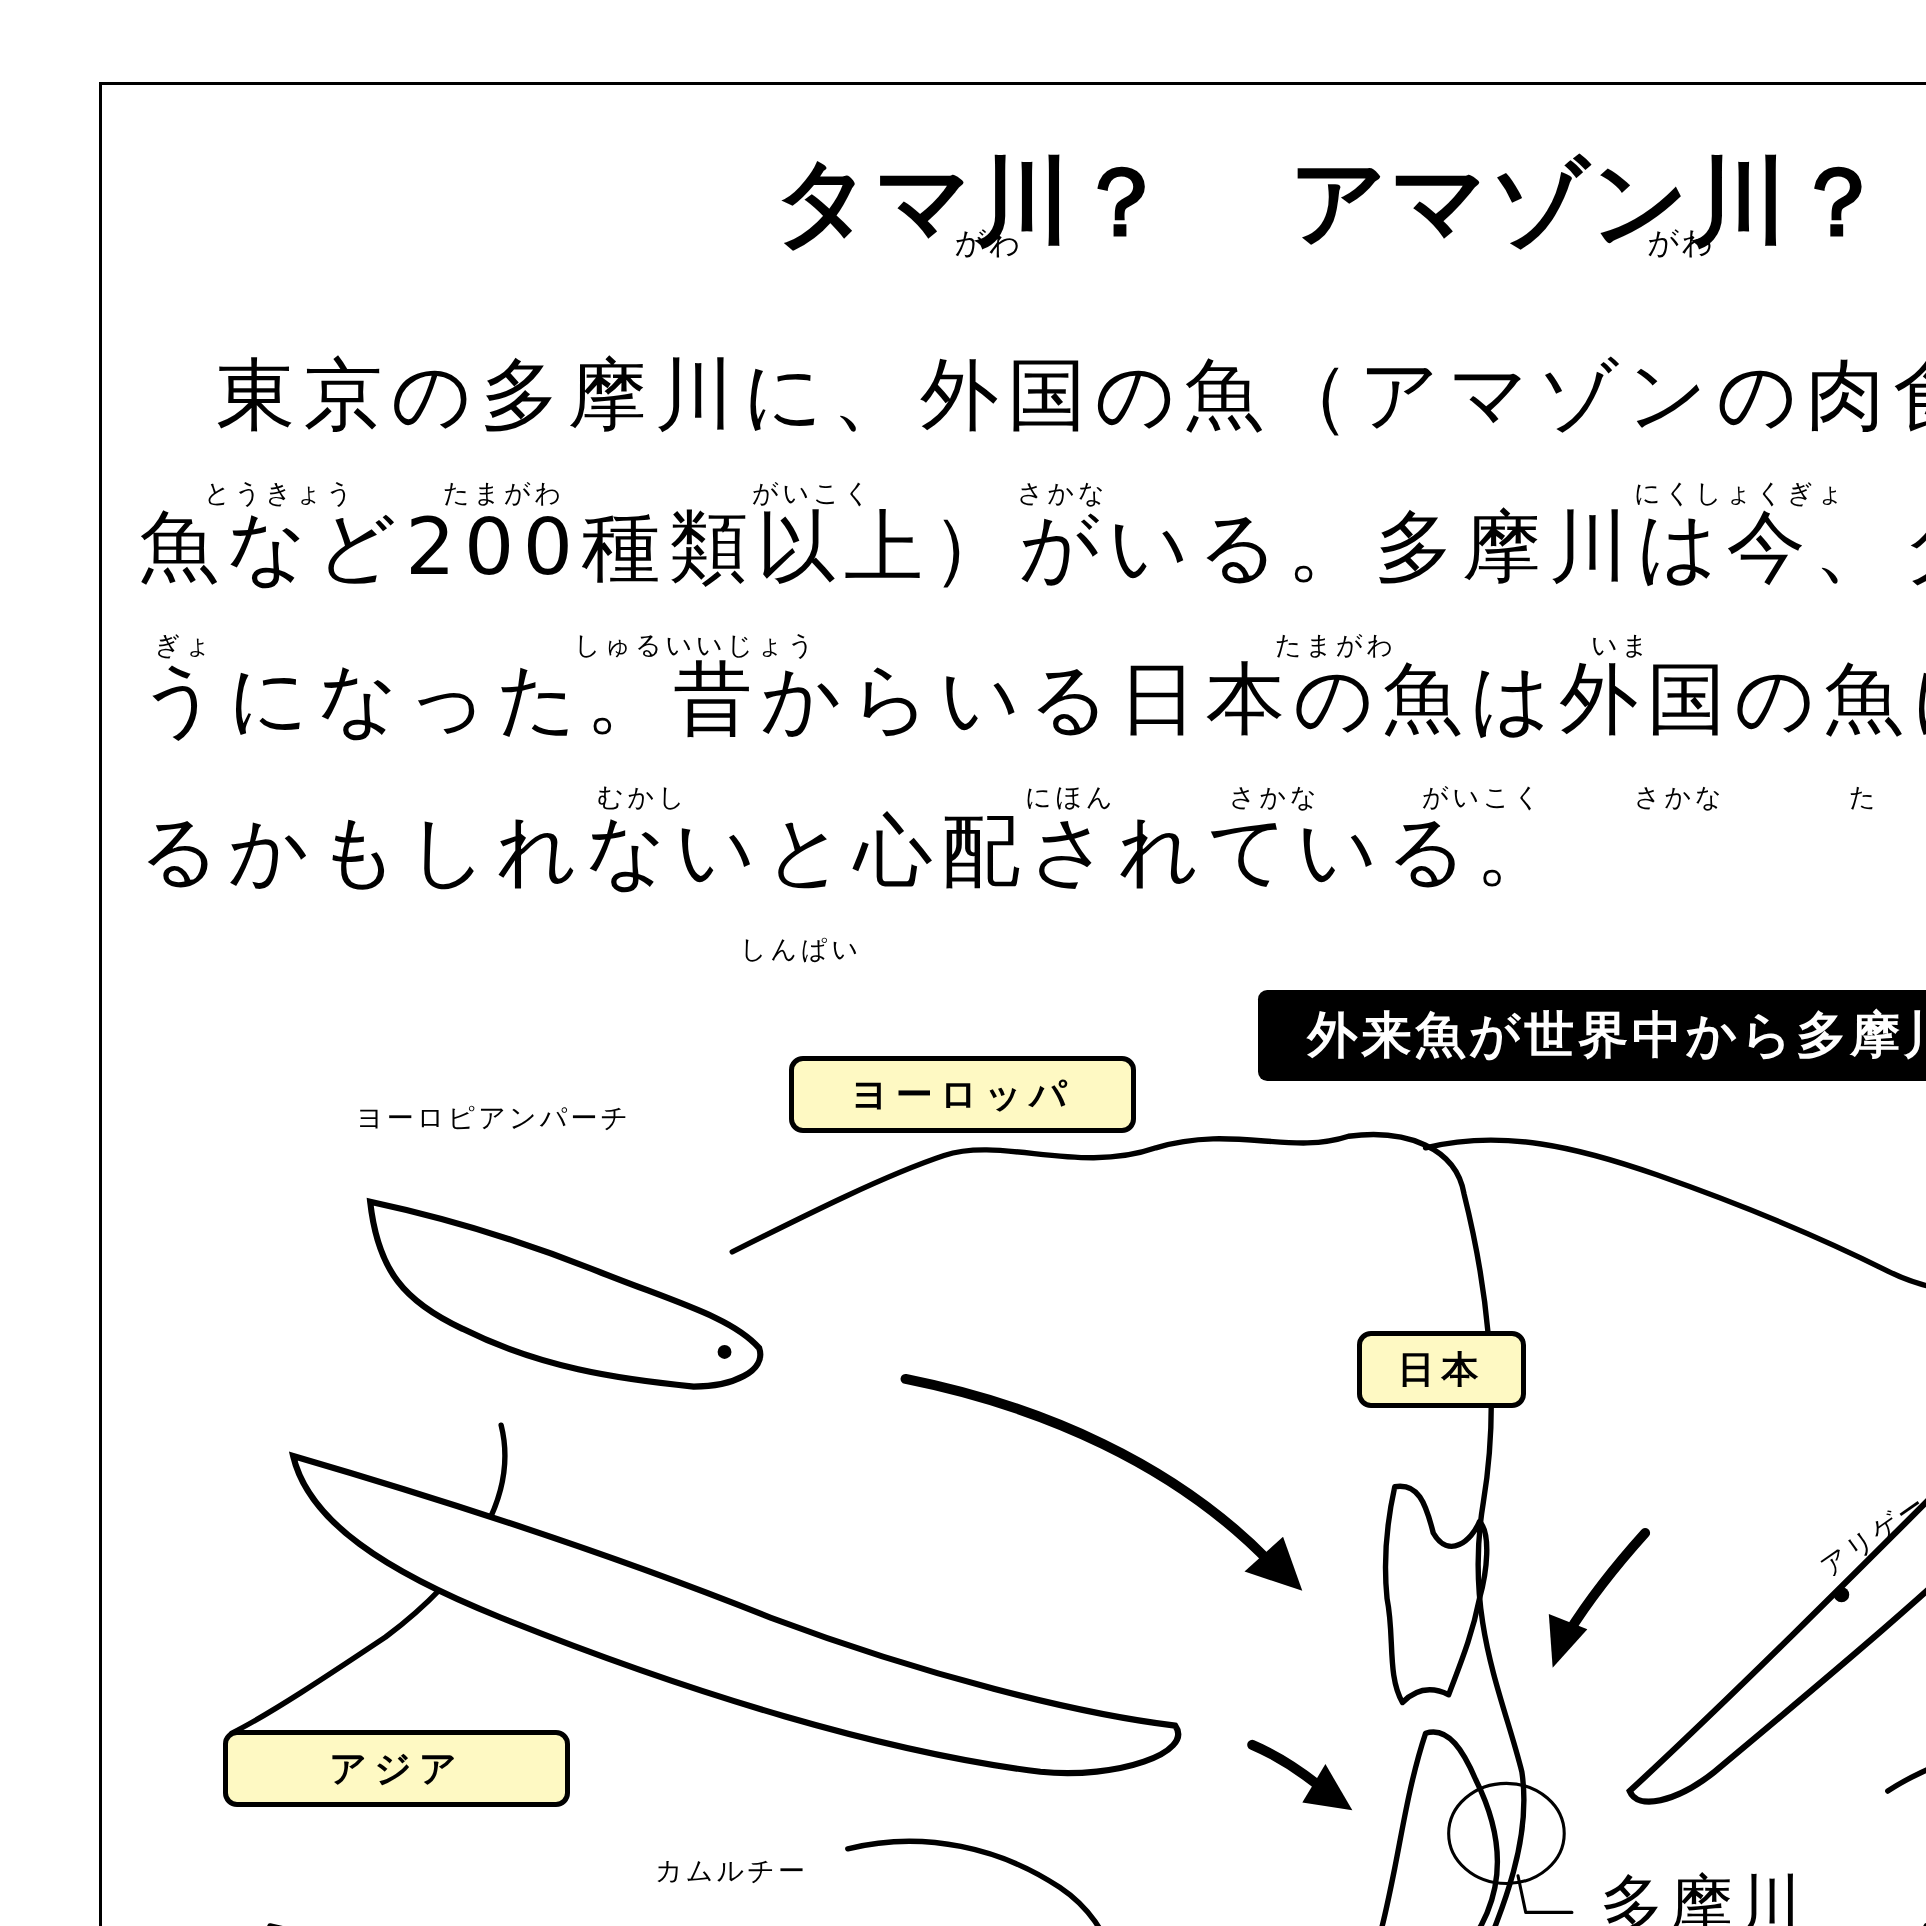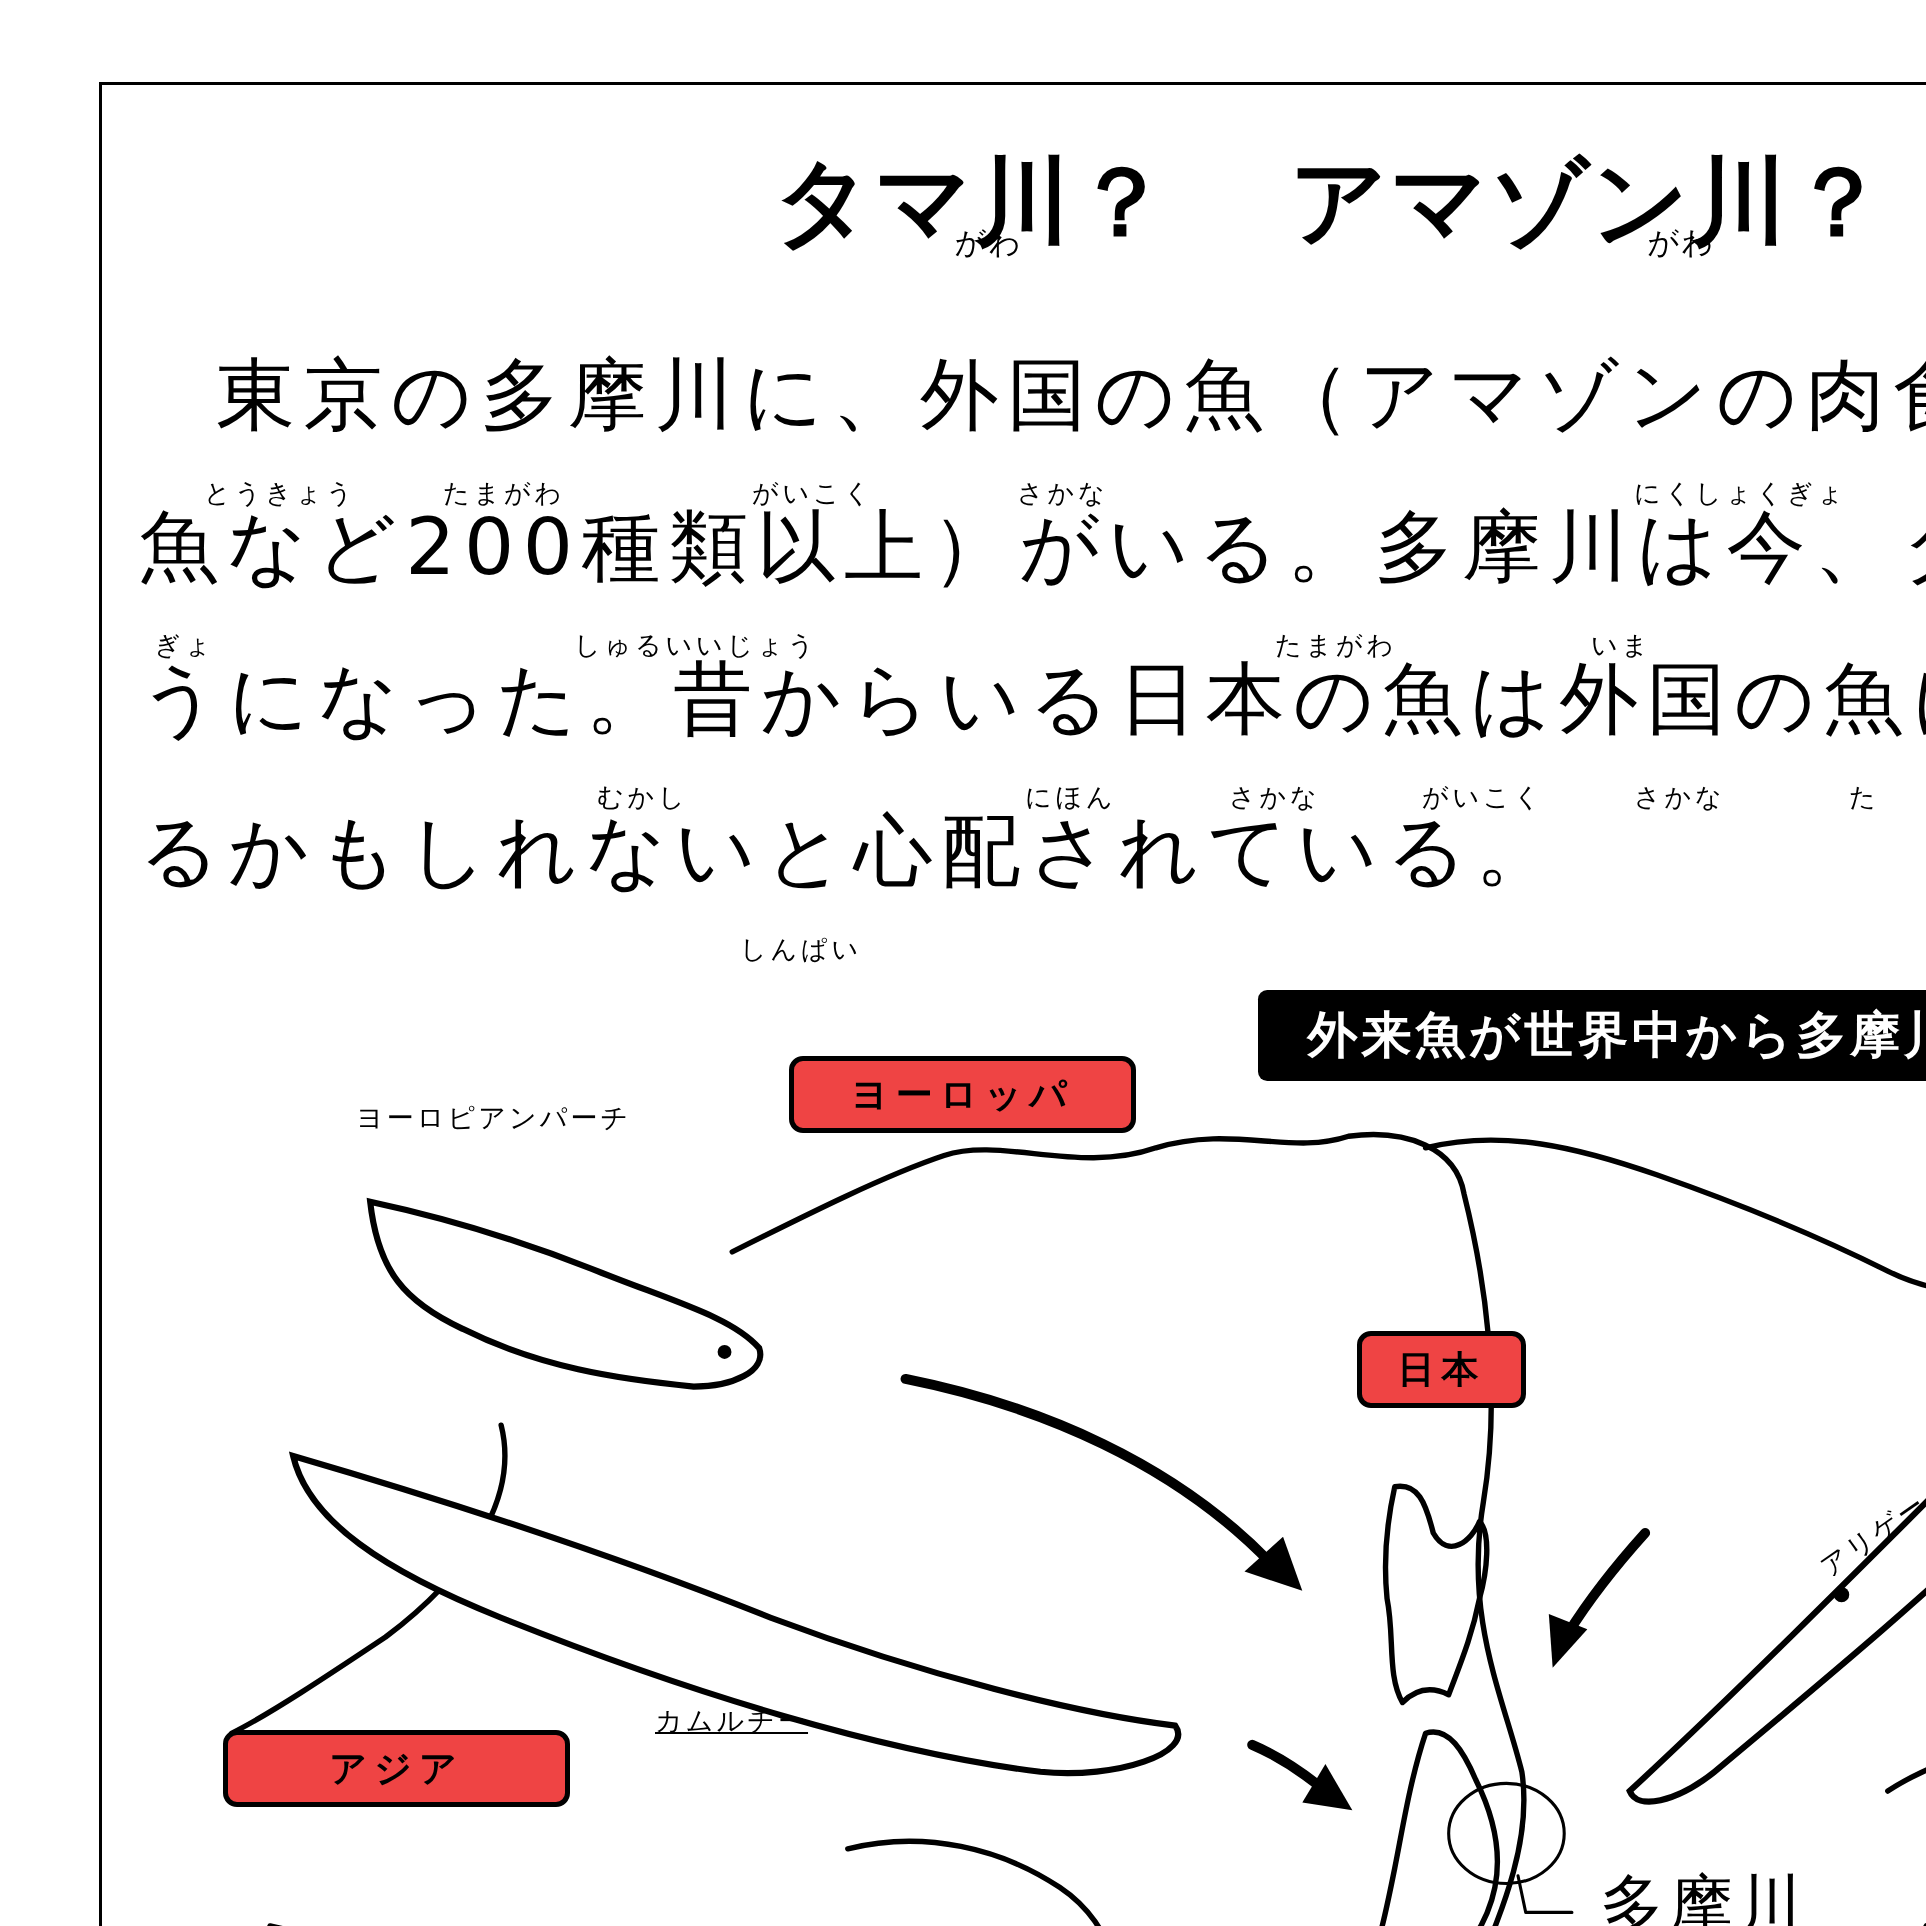--- a/index.html
+++ b/index.html
@@ -15,21 +15,21 @@
   .line { position: relative; height: 152px; font-size: 79px; line-height: 96px;
           white-space: nowrap; letter-spacing: 8.5px; }
   .line.indent { padding-left: 77px; }
   .ruby-row { position: absolute; left: 0; top: 98px; font-size: 26px; letter-spacing: 3.9px;
               white-space: nowrap; }
   .ruby-item { position: absolute; }
   .banner { position: absolute; left: 1258px; top: 990px; width: 1190px; height: 91px;
             background: #000; color: #fff; border-radius: 9.2px; font-size: 50px;
             font-weight: bold; display: flex; align-items: center; justify-content: center;
             letter-spacing: 3.9px; }
-  .region { position: absolute; border: 5.4px solid #000; border-radius: 14px; background: #ef4444;
+  .region { position: absolute; border: 5.4px solid #000; border-radius: 14px; background: #fef9c3;
             font-size: 37px; font-weight: bold; display: flex; align-items: center;
             justify-content: center; letter-spacing: 7px; box-sizing: border-box; }
   .fish-label { position: absolute; font-size: 27px; letter-spacing: 3.1px; white-space: nowrap; }
   .tama-label { position: absolute; font-size: 65px; letter-spacing: 3.9px; }
   svg { position: absolute; left: 0; top: 0; }
 </style>
 </head>
 <body>
 
 <div class="frame"></div>
@@ -150,14 +150,14 @@
 
 <div class="region" style="left:789px; top:1056px; width:347px; height:77px;">ヨーロッパ</div>
 <div class="region" style="left:1357px; top:1331px; width:169px; height:77px;">日本</div>
 
 <div class="region" style="left:223px; top:1730px; width:347px; height:77px;">アジア</div>
 
 <div class="tama-label" style="left:1599px; top:1861px;">多摩川</div>
 
 <div class="fish-label" style="left:356px; top:1100px;">ヨーロピアンパーチ</div>
 <div class="fish-label" style="left:1834px; top:1549px; transform: rotate(-35deg); transform-origin: left bottom;">アリゲーターガーパイク</div>
-<div class="fish-label" style="left:655px; top:1703px;text-decoration:underline;">カムルチー</div>
+<div class="fish-label" style="left:655px; top:1853px;">カムルチー</div>
 
 
 </body></html>

